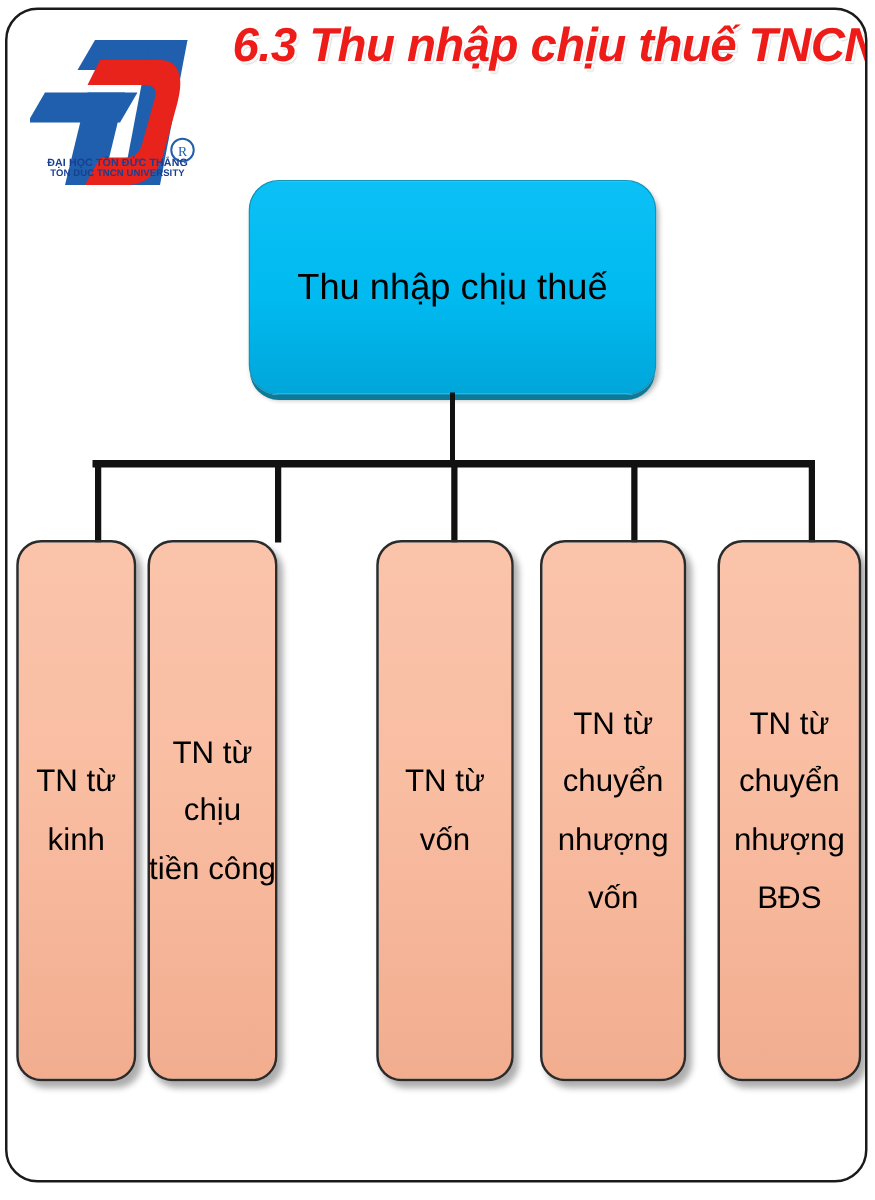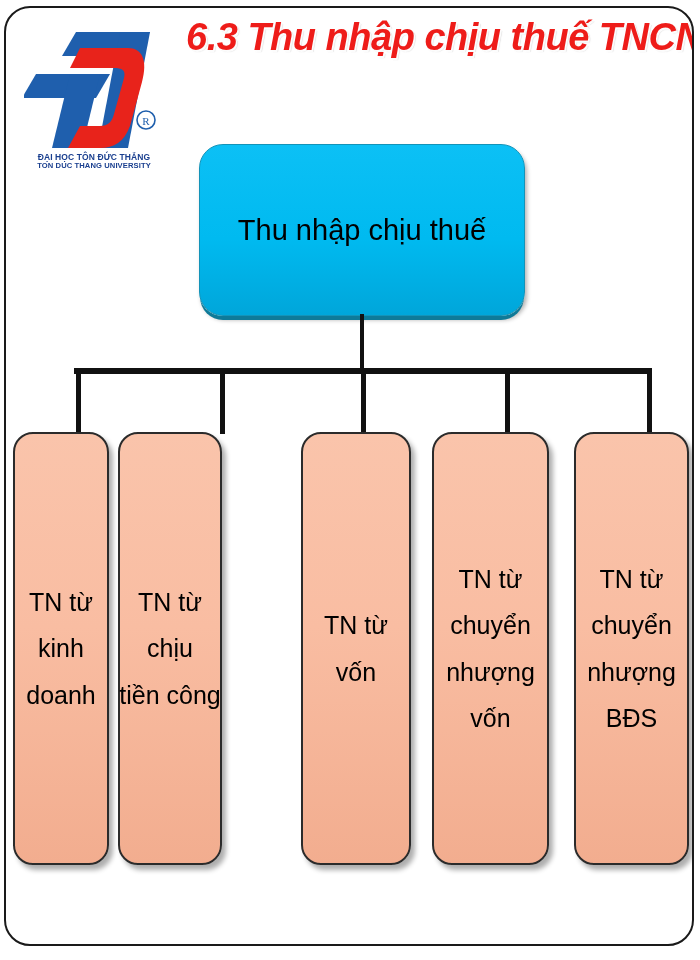--- a/index.html
+++ b/index.html
@@ -44,21 +44,20 @@
     text-align: center;
     line-height: 1.0;
   }
   .logo-caption .l1 {
     display: block;
     font-size: 8.5px;
     font-weight: bold;
     color: #1a3f8f;
     letter-spacing: .1px;
     white-space: nowrap;
-    margin-top: 27px;
   }
   .logo-caption .l2 {
     display: block;
     font-size: 7.6px;
     font-weight: bold;
     color: #1a3f8f;
     letter-spacing: .1px;
     white-space: nowrap;
   }
 
@@ -147,21 +146,21 @@
         <polygon points="12,44 86,44 72,68 -2,68" fill="#1f5fad"></polygon>
         <polygon points="46,44 76,44 58,118 28,118" fill="#1f5fad"></polygon>
         <path d="M56,18 L104,18 C118,18 124,30 118,52 L106,96 C100,112 90,118 76,118 L44,118 L56,96 L76,96 C84,96 88,92 90,84 L100,48 C102,40 98,38 90,38 L46,38 Z" fill="#e8231b"></path>
         <circle cx="122" cy="90" r="9" fill="none" stroke="#1f5fad" stroke-width="1.6"></circle>
         <text x="122" y="94.5" font-size="11" font-family="'Liberation Serif', serif" fill="#1f5fad" text-anchor="middle">R</text>
       </g>
     </svg>
   </div>
   <div class="logo-caption">
     <span class="l1">ĐẠI HỌC TÔN ĐỨC THẮNG</span>
-    <span class="l2">TON DUC THANG UNIVERSITY</span>
+    <span class="l2">TON DUC TNCN UNIVERSITY</span>
   </div>
 
   <div class="title">6.3 Thu nhập chịu thuế TNCN</div>
 
   <div class="chart">
 
     <div class="node node-root">
       <span class="line">Thu nhập chịu thuế</span>
     </div>
 
@@ -170,21 +169,20 @@
 
     <div class="conn conn-drop" style="left:70px;"></div>
     <div class="conn conn-drop" style="left:214px;"></div>
     <div class="conn conn-drop" style="left:355px;"></div>
     <div class="conn conn-drop" style="left:499px;"></div>
     <div class="conn conn-drop" style="left:641px;"></div>
 
     <div class="node leaf leaf-0">
       <span class="line">TN từ</span>
       <span class="line">kinh</span>
-      <span class="line">doanh</span>
     </div>
 
     <div class="node leaf leaf-1">
       <span class="line">TN từ</span>
       <span class="line">chịu</span>
       <span class="line">tiền công</span>
     </div>
 
     <div class="node leaf leaf-2b">
       <span class="line">TN từ</span>

